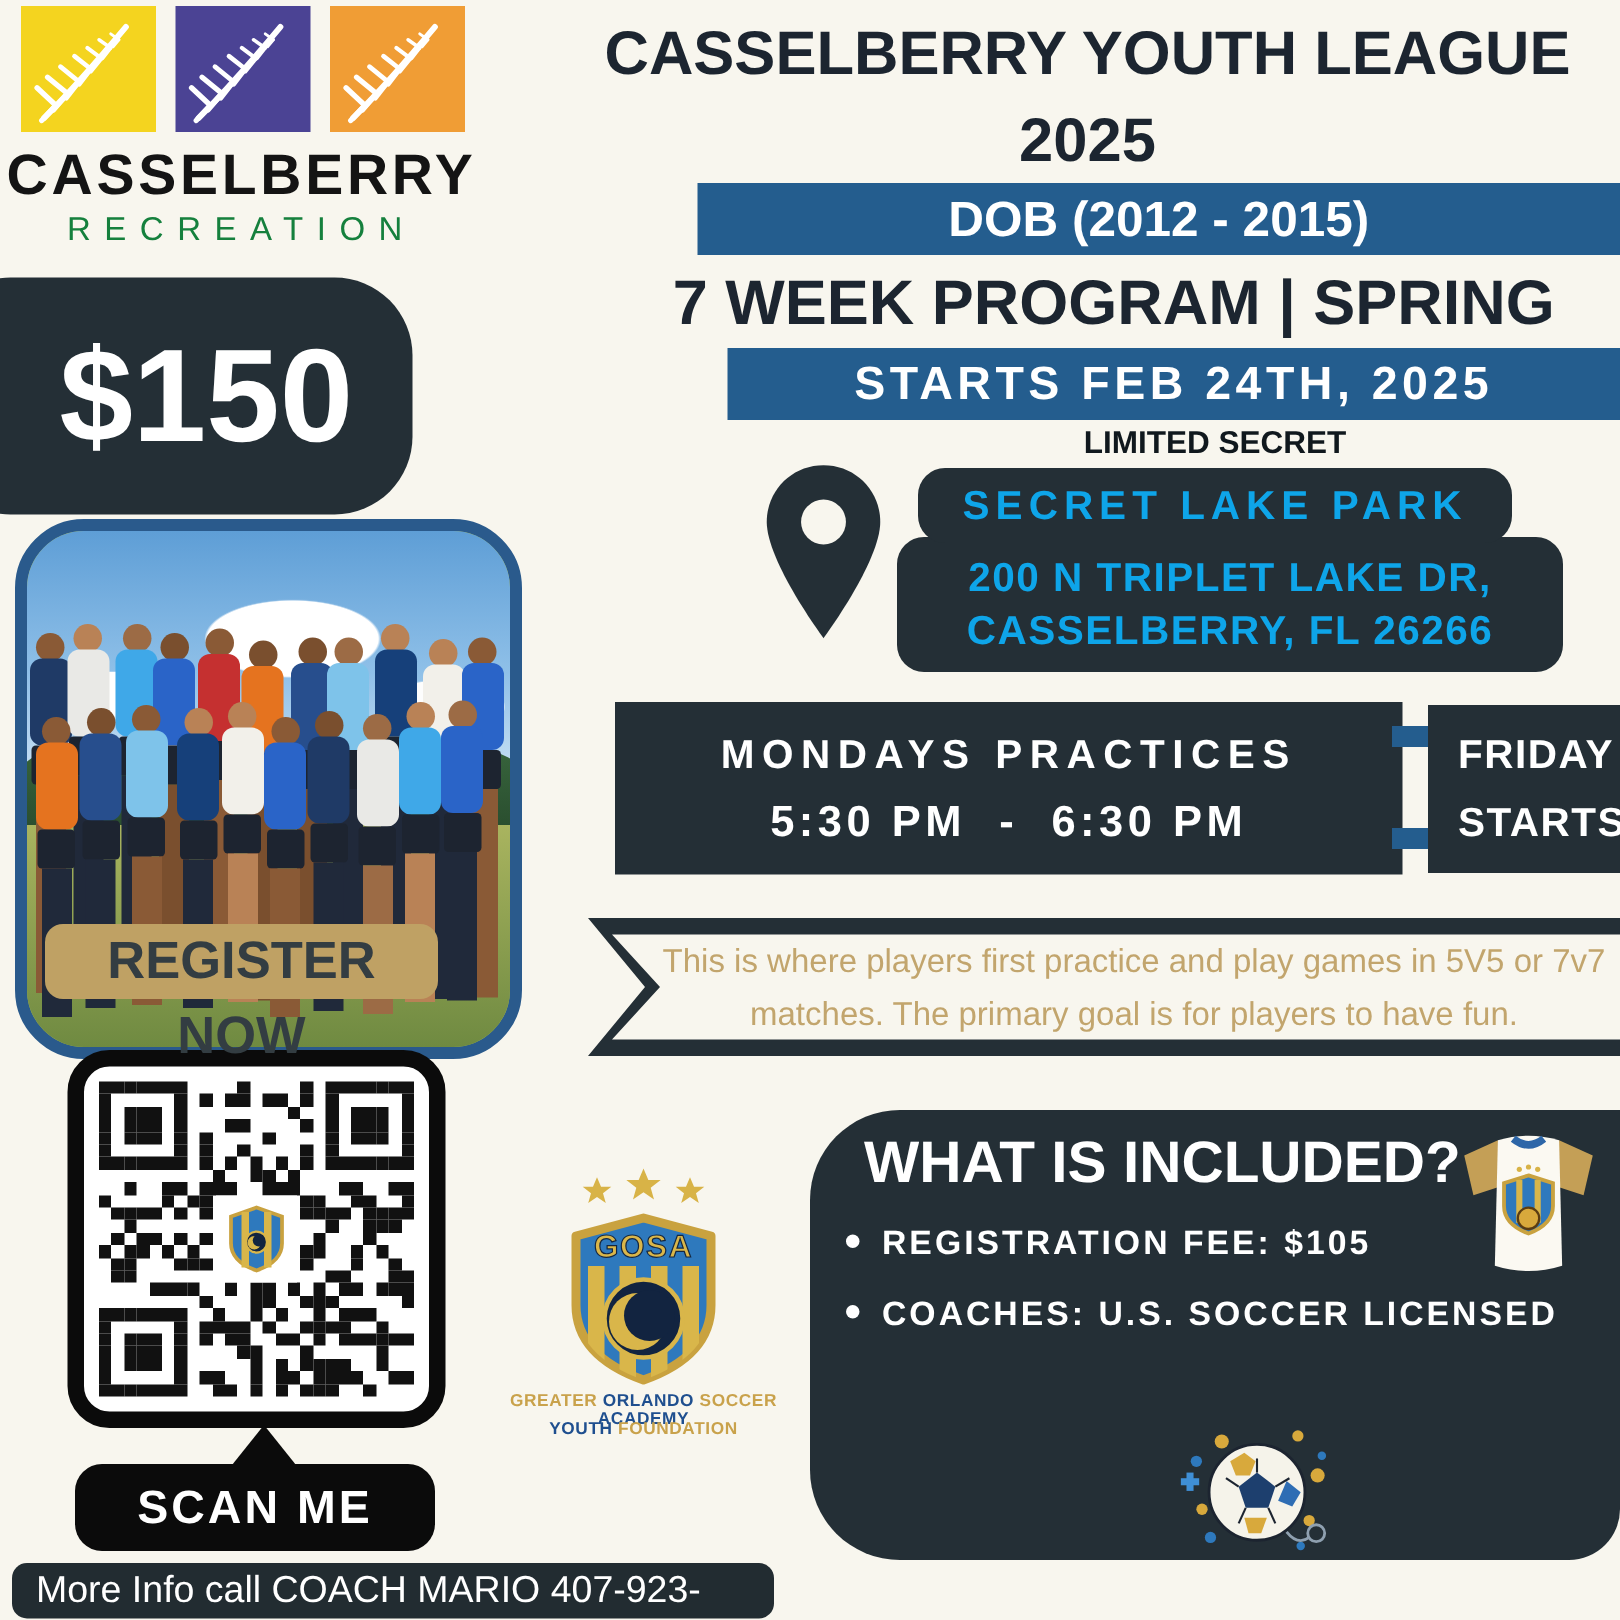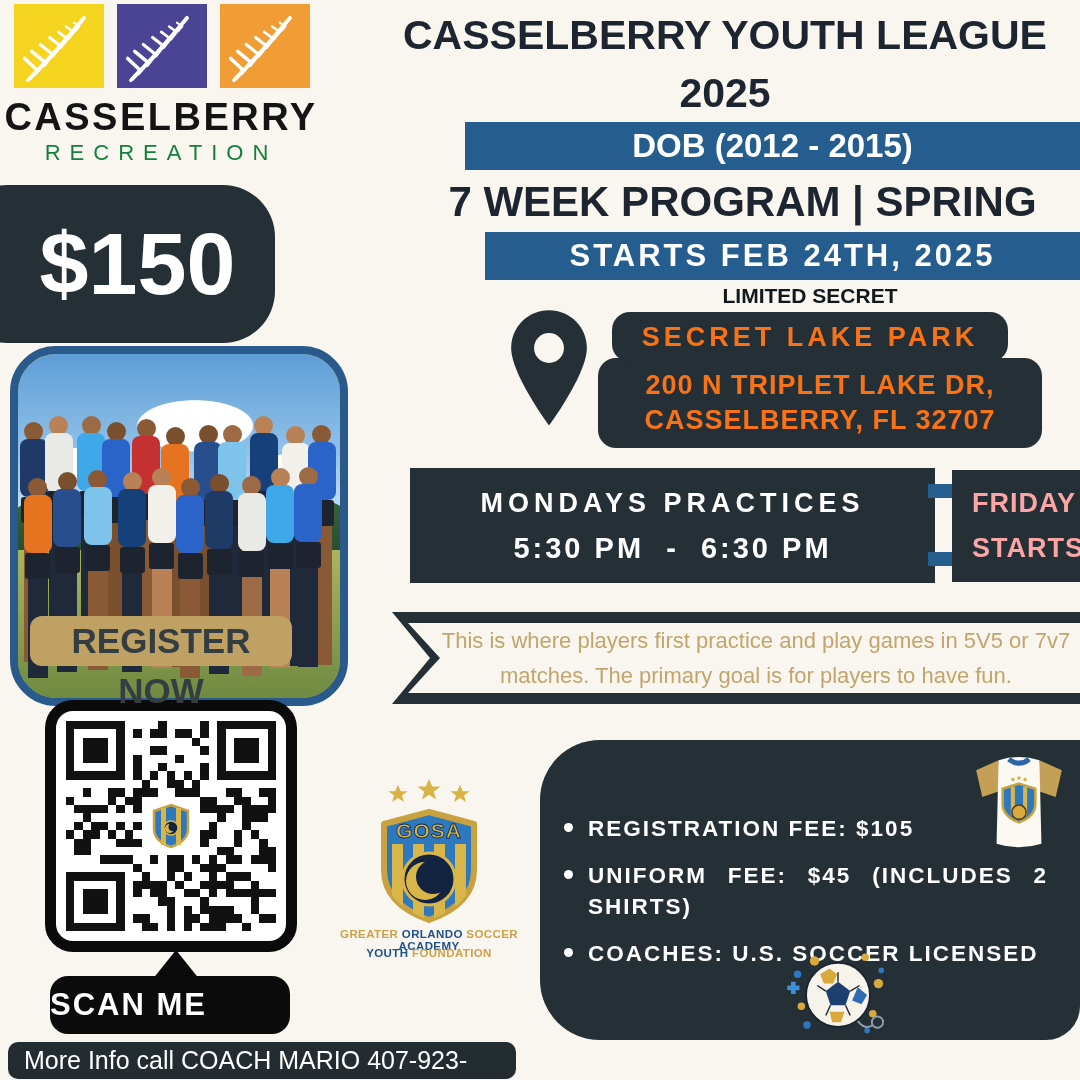--- a/index.html
+++ b/index.html
@@ -17,21 +17,21 @@
   .title1{left:395px;top:12px;width:660px;text-align:center;font-size:41px;font-weight:800;}
   .title2{left:395px;top:70px;width:660px;text-align:center;font-size:41px;font-weight:800;}
   .banner{background:#245d8e;color:#fff;text-align:center;font-weight:700;}
   .dob-banner{left:465px;top:122px;width:615px;height:48px;font-size:33px;line-height:48px;}
   .program{left:415px;top:178px;width:655px;text-align:center;font-size:42px;font-weight:800;}
   .starts-banner{left:485px;top:232px;width:595px;height:48px;font-size:31px;line-height:48px;letter-spacing:3px;}
   .limited{left:610px;top:284px;width:400px;text-align:center;font-size:21px;font-weight:800;color:#10181d;}
 
   
   .pin{left:505px;top:306px;}
-  .loc-pill{background:#242f36;color:#f97316;border-radius:18px;text-align:center;font-weight:700;}
+  .loc-pill{background:#242f36;color:#0ea5e9;border-radius:18px;text-align:center;font-weight:700;}
   .loc-name{left:612px;top:312px;width:396px;height:50px;font-size:27px;line-height:50px;letter-spacing:4px;z-index:2;}
   .loc-addr{left:598px;top:358px;width:444px;height:90px;font-size:27px;letter-spacing:1px;line-height:1.3;padding-top:10px;box-sizing:border-box;z-index:1;}
 
   
   .price-badge{left:-45px;top:185px;width:320px;height:158px;background:#242f36;border-radius:52px;
                display:flex;align-items:center;justify-content:center;padding-left:45px;box-sizing:border-box;}
   .price-badge span{color:#fff;font-size:88px;font-weight:700;}
 
   
   .photo-frame{left:10px;top:346px;width:322px;height:344px;border:8px solid #2a5a8c;border-radius:46px;
@@ -55,21 +55,21 @@
   .register-btn{left:30px;top:616px;width:262px;height:50px;background:#bfa164;border-radius:12px;
                 color:#333d42;font-size:35px;font-weight:800;text-align:center;line-height:50px;z-index:6;cursor:pointer;}
 
   
   .sched-panel{left:410px;top:468px;width:525px;height:115px;background:#242f36;color:#fff;text-align:center;}
   .sched-line1{margin-top:20px;font-size:27px;font-weight:700;letter-spacing:5px;}
   .sched-line2{margin-top:13px;font-size:29px;font-weight:700;letter-spacing:3px;}
   .conn{background:#245d8e;width:26px;height:14px;}
   .conn-top{left:928px;top:484px;}
   .conn-bot{left:928px;top:552px;}
-  .friday-box{left:952px;top:470px;width:128px;height:112px;background:#242f36;color:#fca5a5;
+  .friday-box{left:952px;top:470px;width:128px;height:112px;background:#242f36;color:#ffffff;
               display:flex;flex-direction:column;justify-content:center;padding-left:20px;box-sizing:border-box;
               font-size:27px;font-weight:700;line-height:1.65;letter-spacing:1px;}
 
   
   .ribbon-svg{left:372px;top:612px;}
   .ribbon-text{left:440px;top:620px;width:632px;height:76px;display:flex;flex-direction:column;justify-content:center;
                text-align:center;color:#c2a56d;font-size:22px;line-height:1.6;font-weight:500;}
 
   
   .included-panel{left:540px;top:740px;width:540px;height:300px;background:#242f36;border-radius:60px 0 34px 60px;}
@@ -86,21 +86,21 @@
   .qr-box{left:45px;top:700px;width:252px;height:252px;background:#fff;border:11px solid #0b0b0b;border-radius:28px;
           box-sizing:border-box;padding:10px;}
   .qr-grid{width:210px;height:210px;display:grid;grid-template-columns:repeat(25,1fr);grid-template-rows:repeat(25,1fr);}
   .qr-grid .q{background:transparent;}
   .qr-grid .q.on{background:#111;}
   .qr-logo{position:absolute;left:50%;top:50%;transform:translate(-50%,-50%);width:54px;height:58px;background:#fff;
            display:flex;align-items:center;justify-content:center;}
   .scan-tail{left:152px;top:950px;width:0;height:0;border-left:24px solid transparent;border-right:24px solid transparent;
              border-bottom:30px solid #0b0b0b;}
   .scan-btn{left:50px;top:976px;width:240px;height:58px;background:#0b0b0b;border-radius:18px;color:#fff;
-            font-size:31px;font-weight:800;letter-spacing:2px;line-height:58px;cursor:pointer;}
+            font-size:31px;font-weight:800;letter-spacing:2px;text-align:center;line-height:58px;cursor:pointer;}
 
   
   .gosa-stars{left:384px;top:778px;}
   .gosa-shield{left:376px;top:806px;}
   .gosa-tag{left:322px;width:214px;text-align:center;font-size:11.5px;font-weight:700;letter-spacing:0.4px;}
   .gosa-tag1{top:928px;}
   .gosa-tag2{top:947px;}
   .wgold{color:#c9a24b;} .wblue{color:#1f4f8f;}
 
   
@@ -167,21 +167,21 @@
   <div class="abs banner starts-banner">STARTS FEB 24TH, 2025</div>
   <div class="abs limited">LIMITED SECRET</div>
 
   <svg class="abs pin" width="88" height="128" viewBox="0 0 100 140">
     <path d="M50 2 C26 2 7 21 7 45 c0 30 43 88 43 88 s43 -58 43 -88 C93 21 74 2 50 2 Z" fill="#242f36"></path>
     <circle cx="50" cy="45" r="17" fill="#f8f6ee"></circle>
   </svg>
   <div class="abs loc-pill loc-name">SECRET LAKE PARK</div>
   <div class="abs loc-pill loc-addr">
     <div>200 N TRIPLET LAKE DR,</div>
-    <div>CASSELBERRY, FL 32707</div>
+    <div>CASSELBERRY, FL 26266</div>
   </div>
 
   <div class="abs price-badge">
     <span>$150</span>
   </div>
 
   <div class="abs photo-frame">
     <div class="sky"></div>
     <div class="trees"></div>
     <div class="grass"></div>
@@ -330,39 +330,36 @@
   <svg class="abs ribbon-svg" width="708" height="92" viewBox="0 0 708 92">
     <polygon points="20,0 708,0 708,92 20,92 58,46" fill="#242f36"></polygon>
     <polygon points="36,11 708,11 708,81 36,81 68,46" fill="#f8f6ee"></polygon>
   </svg>
   <div class="abs ribbon-text">
     <div>This is where players first practice and play games in 5V5 or 7v7</div>
     <div>matches. The primary goal is for players to have fun.</div>
   </div>
 
   <div class="abs included-panel"></div>
+  <div class="abs inc-title">WHAT IS INCLUDED?</div>
   <svg class="abs jersey" width="102" height="102" viewBox="0 0 100 100">
     <path d="M30 8 L8 18 L14 44 L32 38 Z" fill="#c49f56"></path>
     <path d="M70 8 L92 18 L86 44 L68 38 Z" fill="#c49f56"></path>
     <path d="M30 8 Q50 2 70 8 L72 90 Q50 97 28 90 Z" fill="#fbf9f2"></path>
     <path d="M40 7 Q50 15 60 7" stroke="#2d66a8" stroke-width="5" fill="none"></path>
     <circle cx="44" cy="27" r="1.7" fill="#d8b347"></circle>
       <circle cx="50" cy="25.5" r="1.7" fill="#d8b347"></circle>
       <circle cx="56" cy="27" r="1.7" fill="#d8b347"></circle>
     <path d="M50 31 l16 5 v15 q0 12 -16 18 q-16 -6 -16 -18 v-15 Z" fill="#2e79bd" stroke="#c9a23f" stroke-width="2.5"></path>
     <rect x="42" y="34" width="4" height="28" fill="#d9b64a"></rect>
     <rect x="54" y="34" width="4" height="28" fill="#d9b64a"></rect>
     <circle cx="50" cy="59" r="7" fill="#d8a93c" stroke="#5a3c12" stroke-width="1.5"></circle>
   </svg>
   <ul class="abs inc-list">
     <li><span class="dot"></span><span class="txt">REGISTRATION FEE: $105</span></li>
-    <li class="justify">
-        <span class="dot"></span>
-        <span class="txt">UNIFORM FEE: $45 (INCLUDES 2 SHIRTS)</span>
-      </li>
     <li><span class="dot"></span><span class="txt">COACHES: U.S. SOCCER LICENSED</span></li>
   </ul>
   <svg class="abs ball" width="104" height="94" viewBox="0 0 110 100">
     <g>
       <circle cx="30" cy="16" r="5" fill="#d8a93c"></circle>
         <circle cx="84" cy="12" r="4" fill="#d8a93c"></circle>
       <circle cx="98" cy="40" r="5" fill="#d8a93c"></circle>
         <circle cx="16" cy="64" r="4" fill="#d8a93c"></circle>
       <circle cx="92" cy="72" r="4" fill="#d8a93c"></circle>
         <circle cx="12" cy="30" r="4" fill="#2e79bd"></circle>

